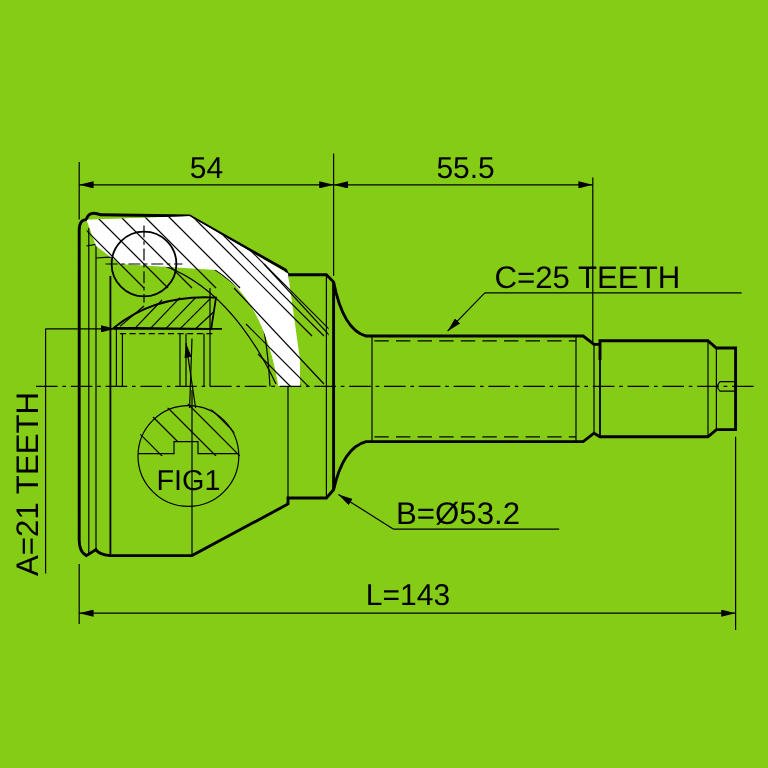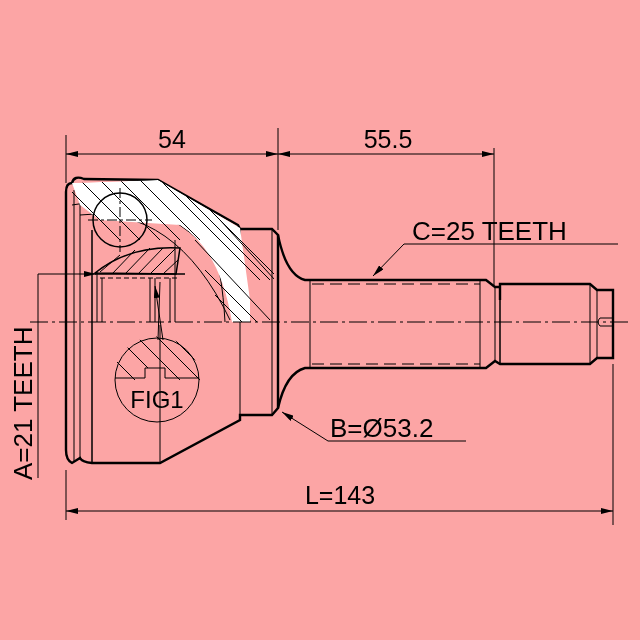--- a/index.html
+++ b/index.html
@@ -1,16 +1,16 @@
 <!DOCTYPE html>
 <html><head>
   <meta charset="utf-8">
   <style>
     html, body { margin: 0; padding: 0; background: #ffffff; }
-    #canvas { position: relative; width: 640px; height: 640px; background: #fca5a5; overflow: hidden; }
+    #canvas { position: relative; width: 640px; height: 640px; background: #84cc16; overflow: hidden; }
     svg { position: absolute; left: 0; top: 0; }
     .lbl { font-family: "Liberation Sans", sans-serif; fill: #000000; }
     .thick { stroke: #000; stroke-width: 2.4; fill: none; }
     .thin { stroke: #000; stroke-width: 1; fill: none; }
     .med { stroke: #000; stroke-width: 1.5; fill: none; }
     .center { stroke: #000; stroke-width: 1; fill: none; stroke-dasharray: 18 4 3 4; }
     .hatch { stroke: #000; stroke-width: 1; }
   </style>
 </head>
 <body>

